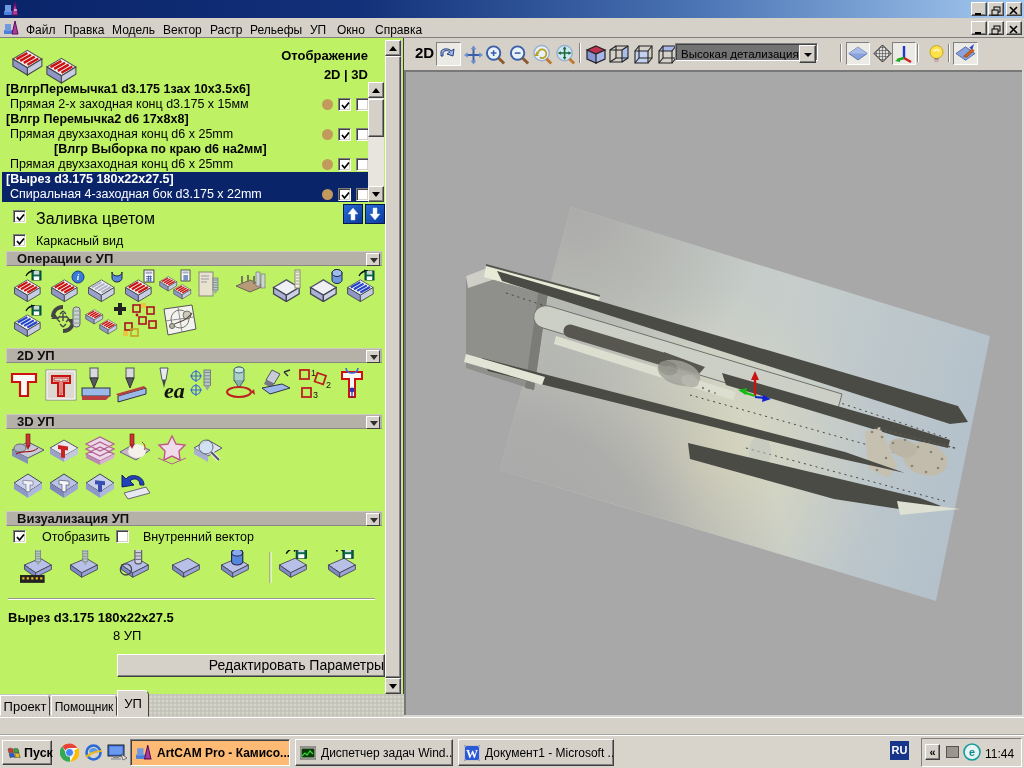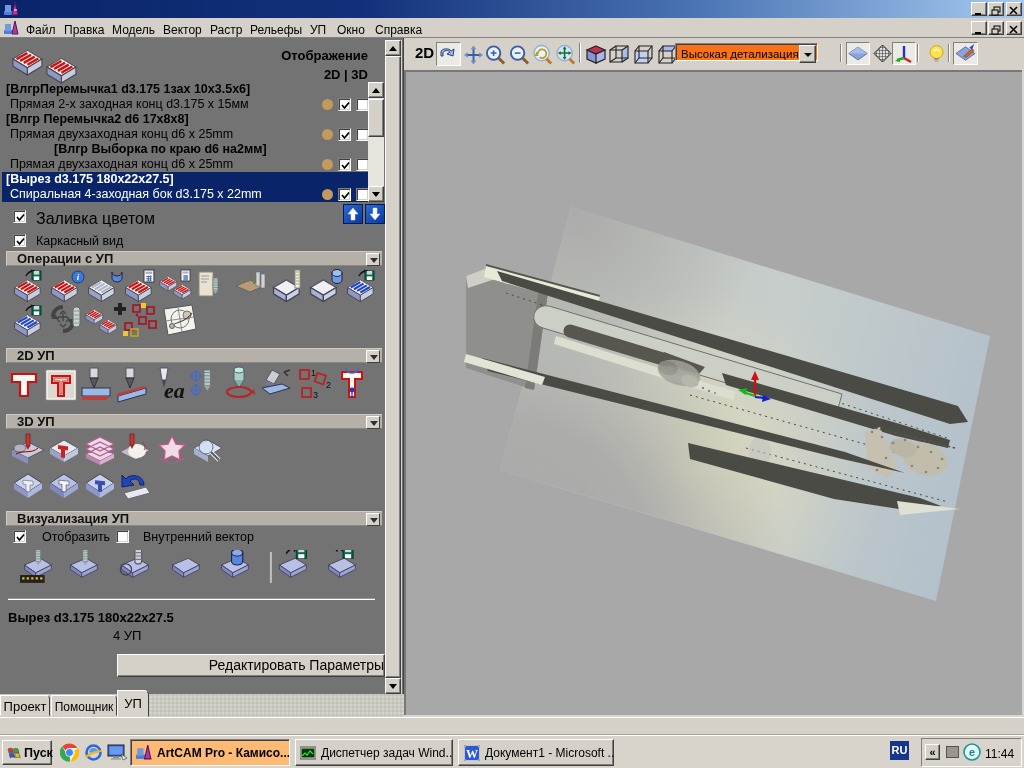--- a/index.html
+++ b/index.html
@@ -123,21 +123,21 @@
       </g>
     </svg>
   <svg class="abs" style="left:251px;top:4px" width="24" height="24" viewBox="0 0 24 24">
       <path d="M4 9 L8 4 h13 L17 9 Z" fill="#aab8ea"></path>
       <g fill="none" stroke="#222" stroke-width="1.1">
         <path d="M4 9 h13 v12 h-13 Z"></path>
         <path d="M8 4 h13 v12 h-13 Z"></path>
         <path d="M4 9 L8 4 M17 9 L21 4 M4 21 L8 16 M17 21 L21 16"></path>
       </g>
     </svg>
-  <div class="abs" style="left:271px;top:5px;width:143px;height:18px;background:#f97316;border:1px solid;border-color:#808080 #fff #fff #808080;box-shadow:inset 1px 1px 0 #404040;">
+  <div class="abs" style="left:271px;top:5px;width:143px;height:18px;background:#737373;border:1px solid;border-color:#808080 #fff #fff #808080;box-shadow:inset 1px 1px 0 #404040;">
     <span class="abs" style="left:5px;top:4px;font-size:11.5px;white-space:nowrap;">Высокая детализация</span>
     <div class="abs raised" style="right:1px;top:1px;width:17px;height:18px;background:#d5d1c8;">
         <div class="abs" style="left:4px;top:7px;border-left:4px solid transparent;border-right:4px solid transparent;border-top:4px solid #000;"></div>
       </div>
   </div>
   <div class="abs" style="left:436px;top:6px;width:2px;height:18px;border-left:1px solid #808080;border-right:1px solid #fff;"></div>
   <div class="abs" style="left:442px;top:4px;width:24px;height:23px;background:#eceae4;border:1px solid;border-color:#808080 #fff #fff #808080;">
     <svg width="22" height="21" viewBox="0 0 24 22">
         <path d="M12 4 L22 11 L12 18 L2 11 Z" fill="#8ba3dd" stroke="#40589a" stroke-width="0.8"></path>
         <path d="M2 11 L12 4 L22 11 Z" fill="#a9bce8" stroke="none"></path>
@@ -172,21 +172,21 @@
   <div class="abs" style="left:544px;top:6px;width:2px;height:18px;border-left:1px solid #808080;border-right:1px solid #fff;"></div>
   <div class="abs" style="left:549px;top:4px;width:25px;height:23px;background:#eceae4;border:1px solid;border-color:#808080 #fff #fff #808080;">
     <svg width="23" height="21" viewBox="0 0 24 22">
         <path d="M12 4 L22 11 L12 18 L2 11 Z" fill="#8ba3dd" stroke="#40589a" stroke-width="0.8"></path>
         <path d="M16 5 l5-4 -2 6" fill="#2244cc"></path>
         <path d="M10 14 L19 6 L21 8 L13 15 Z" fill="#cc6622" stroke="#803300" stroke-width="0.6"></path>
       </svg>
   </div>
 </div>
 
-<div id="panel" class="abs" style="left:0;top:38px;width:404px;height:679px;background:#737373;border-right:1px solid #404040;">
+<div id="panel" class="abs" style="left:0;top:38px;width:404px;height:679px;background:#bef264;border-right:1px solid #404040;">
   <svg width="0" height="0" style="position:absolute">
       <defs>
     <g id="blkR">
           <path d="M2 9 L12 3 L22 9 L12 15 Z" fill="#f0f0f0" stroke="#555" stroke-width="0.7"></path>
           <path d="M4.5 9 L12 4.8 M7 10.3 L14.5 6 M9.5 11.6 L17 7.3 M12 12.9 L19.5 8.6" stroke="#cc1111" stroke-width="1.7" fill="none"></path>
           <path d="M2 9 L12 15 L12 20 L2 14 Z" fill="#8e97c8" stroke="#444" stroke-width="0.7"></path>
           <path d="M22 9 L12 15 L12 20 L22 14 Z" fill="#c6cce2" stroke="#444" stroke-width="0.7"></path>
         </g>
     <g id="blkB">
           <path d="M2 9 L12 3 L22 9 L12 15 Z" fill="#f0f0f0" stroke="#555" stroke-width="0.7"></path>
@@ -630,21 +630,21 @@
           <path d="M19 -2 C17 -6 13 -7 10 -7 L12 -9 M10 -7 L12 -4" stroke="#111" stroke-width="1.3" fill="none"></path>
           <g transform="translate(17,-7) scale(0.9)">
             <use href="#disk"></use>
           </g>
         </g>
     </svg>
   </div>
 
   <div class="abs" style="left:8px;top:560px;width:367px;height:2px;border-top:1px solid #9a968e;border-bottom:1px solid #fff;"></div>
   <div class="abs" style="left:8px;top:572px;font-size:13px;font-weight:bold;">Вырез d3.175 180x22x27.5</div>
-  <div class="abs" style="left:113px;top:590px;font-size:13px;">4 УП</div>
+  <div class="abs" style="left:113px;top:590px;font-size:13px;">8 УП</div>
   <div class="abs raised" style="left:117px;top:616px;width:268px;height:23px;text-align:right;font-size:14px;line-height:21px;">Редактировать Параметры</div>
 
   <div class="abs" style="left:0;top:656px;width:404px;height:23px;background-color:#c8c8be;background-image:radial-gradient(circle at 1px 1px,#c2c2b8 22%,transparent 24%),radial-gradient(circle at 3px 3px,#d4d4c8 20%,transparent 22%);background-size:4px 4px;"></div>
   <div class="abs" style="left:0;top:657px;width:50px;height:21px;background:#d5d1c8;border:1px solid;border-color:#fff #404040 #d5d1c8 #fff;border-radius:0 4px 0 0;text-align:center;font-size:13px;padding-top:3px;">Проект</div>
   <div class="abs" style="left:51px;top:657px;width:66px;height:21px;background:#d5d1c8;border:1px solid;border-color:#fff #404040 #d5d1c8 #fff;border-radius:0 4px 0 0;text-align:center;font-size:12px;padding-top:4px;">Помощник</div>
   <div class="abs" style="left:117px;top:652px;width:32px;height:27px;background:#d8d4cb;border:1px solid;border-color:#fff #404040 #d8d4cb #fff;border-radius:0 5px 0 0;text-align:center;font-size:13px;padding-top:5px;">УП</div>
 
   <div class="abs" style="left:385px;top:2px;width:17px;height:654px;background:#d5d1c8;">
     <div class="abs raised" style="left:0;top:0;width:16px;height:16px;">
         <div class="abs" style="left:3px;top:5px;border-left:4px solid transparent;border-right:4px solid transparent;border-bottom:5px solid #000;"></div>

